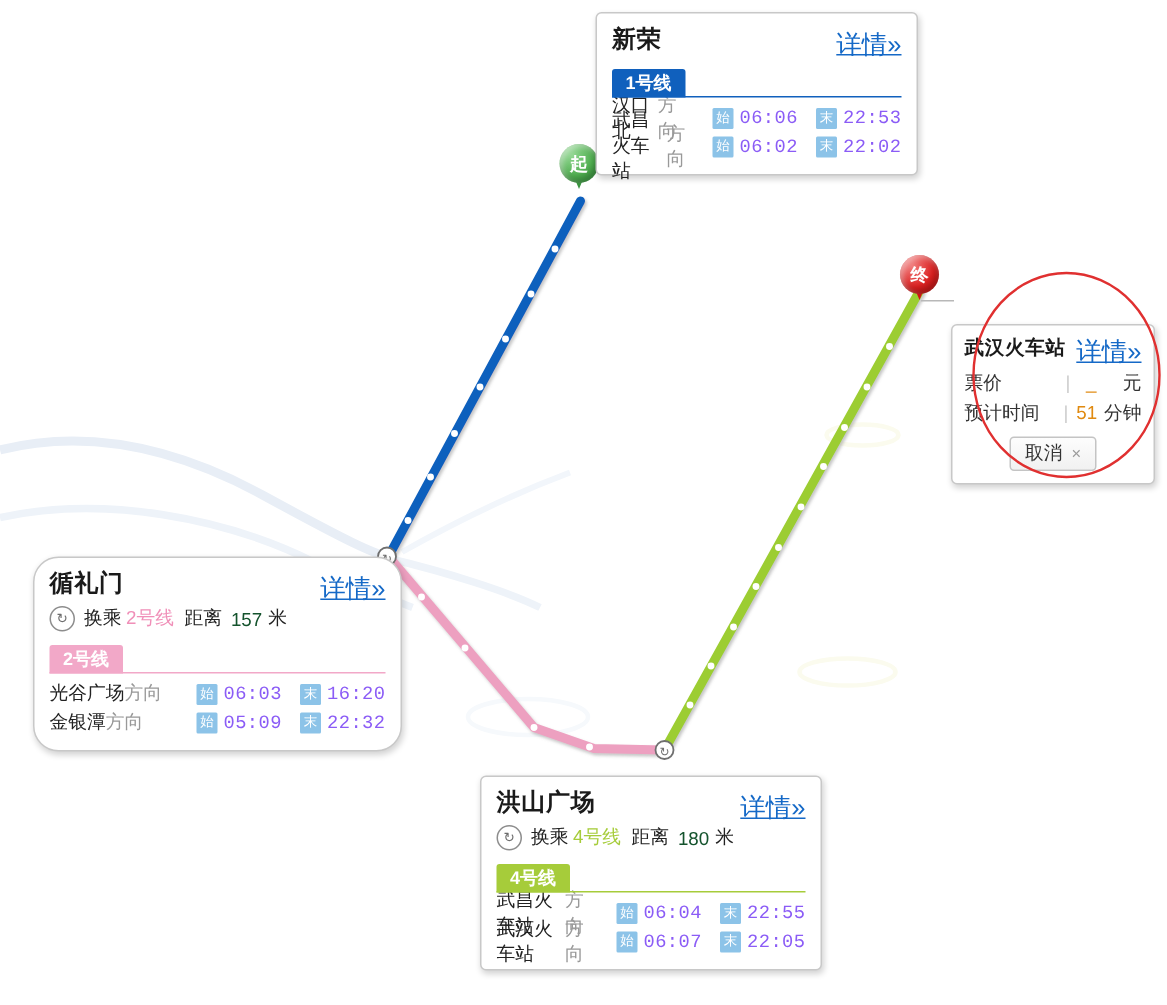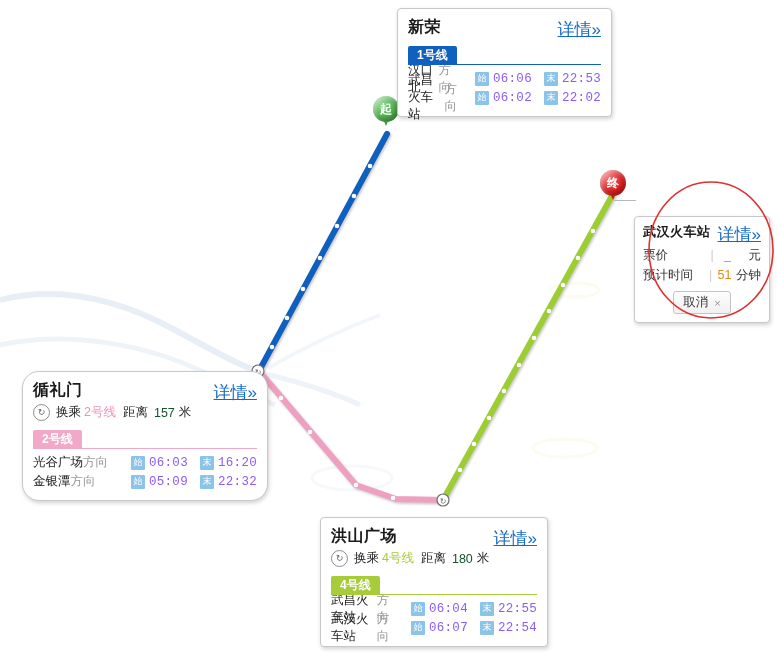--- a/index.html
+++ b/index.html
@@ -286,21 +286,21 @@
           <span class="tval last">22:55</span>
         </span>
       </div>
       <div class="dir-row">
         <span class="dir-name">武汉火车站</span>
         <span class="dir-suffix">方向</span>
         <span class="dir-times">
           <span class="tbadge">始</span>
           <span class="tval">06:07</span>
           <span class="tbadge">末</span>
-          <span class="tval last">22:54</span>
+          <span class="tval last">22:05</span>
         </span>
       </div>
     </div>
   </div>
 
   <div class="infobox" style="left:634px;top:216px;width:136px;padding:6px 8px 8px 8px;">
     <div class="ib-head" style="height:18px;">
       <div class="ib-title" style="font-size:13px;line-height:18px;">武汉火车站</div>
       <a class="ib-detail" style="top:0;">详情»</a>
     </div>

